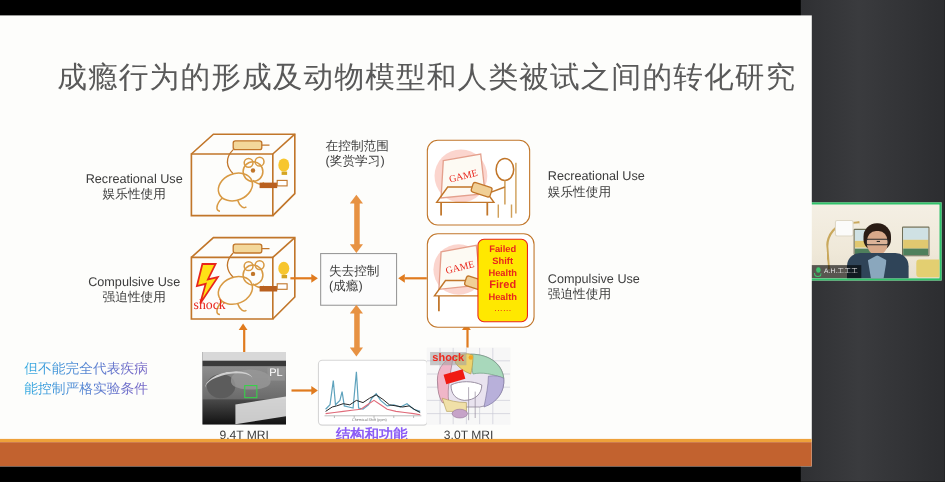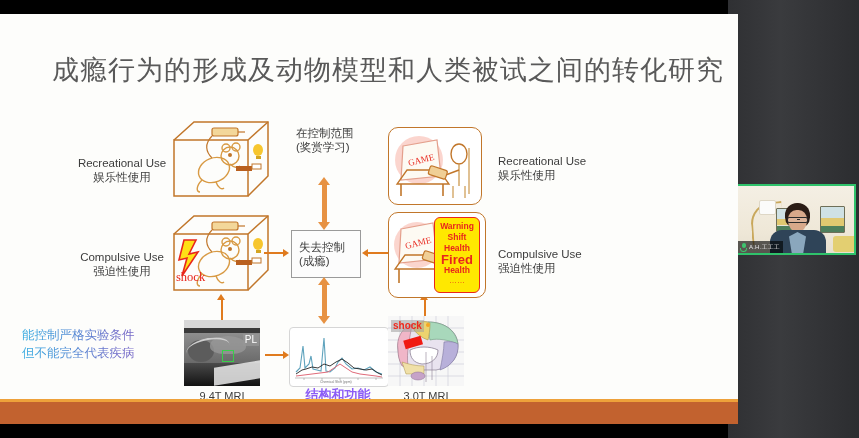--- a/index.html
+++ b/index.html
@@ -271,24 +271,24 @@
         <ellipse cx="62" cy="26" rx="8" ry="10" fill="none" stroke="#c1762a" stroke-width="1.4"></ellipse>
         <line x1="62" y1="36" x2="62" y2="58" stroke="#d0a05a" stroke-width="1.4"></line>
         <path d="M62 42 L48 48" stroke="#c1762a" stroke-width="1.4" fill="none"></path>
         <rect x="34" y="40" width="18" height="9" rx="2" fill="#f0cf96" stroke="#c1762a" stroke-width="1.2" transform="rotate(18 43 44)"></rect>
         <line x1="56" y1="58" x2="56" y2="72" stroke="#d0a05a" stroke-width="1.3"></line>
         <line x1="68" y1="58" x2="68" y2="72" stroke="#d0a05a" stroke-width="1.3"></line>
       </svg>
       <div style="position:absolute;left:45px;top:4px;width:46px;height:76px;background:#ffe800;
                   border:1.6px solid #e8261c;border-radius:6px;box-sizing:border-box;
                   display:flex;flex-direction:column;align-items:center;justify-content:flex-start;padding-top:3px;">
-        <span style="color:#e8261c;font-size:8.5px;font-weight:bold;line-height:11px;">Warning</span>
+        <span style="color:#e8261c;font-size:8.5px;font-weight:bold;line-height:11px;">Failed</span>
         <span style="color:#e8261c;font-size:8.5px;font-weight:bold;line-height:11px;">Shift</span>
         <span style="color:#e8261c;font-size:8.5px;font-weight:bold;line-height:11px;">Health</span>
-        <span style="color:#e8261c;font-size:13px;font-weight:bold;line-height:11px;">Fired</span>
+        <span style="color:#e8261c;font-size:10px;font-weight:bold;line-height:11px;">Fired</span>
         <span style="color:#e8261c;font-size:8.5px;font-weight:bold;line-height:11px;">Health</span>
         <span style="color:#e8261c;font-size:8px;line-height:9px;">……</span>
       </div>
     </div>
     <div class="lbl" style="left:498px;top:233px;width:150px;">
       <div class="en">Compulsive Use</div>
       <div class="cn">强迫性使用</div>
     </div>
 
     <div class="mri">
@@ -349,20 +349,20 @@
         <line x1="38" y1="36" x2="38" y2="66" stroke="#8d8296" stroke-width="0.6"></line>
         <line x1="44" y1="40" x2="44" y2="64" stroke="#8d8296" stroke-width="0.6"></line>
         <rect x="16" y="22" width="18" height="9" fill="#f01a13" transform="rotate(-16 25 26)"></rect>
         <circle cx="40" cy="9" r="2" fill="#f5a623"></circle>
       </svg>
       <div class="dacc">shock</div>
     </div>
     <div class="capt" style="left:388px;top:376px;width:76px;">3.0T MRI</div>
 
     <div class="grad-left">
+      <div>但不能完全代表疾病</div>
       <div>能控制严格实验条件</div>
-      <div>但不能完全代表疾病</div>
     </div>
 
     <div class="bottom-rule"></div>
     <div class="bottom-band"></div>
   </div>
 </div>
 
 </body></html>

